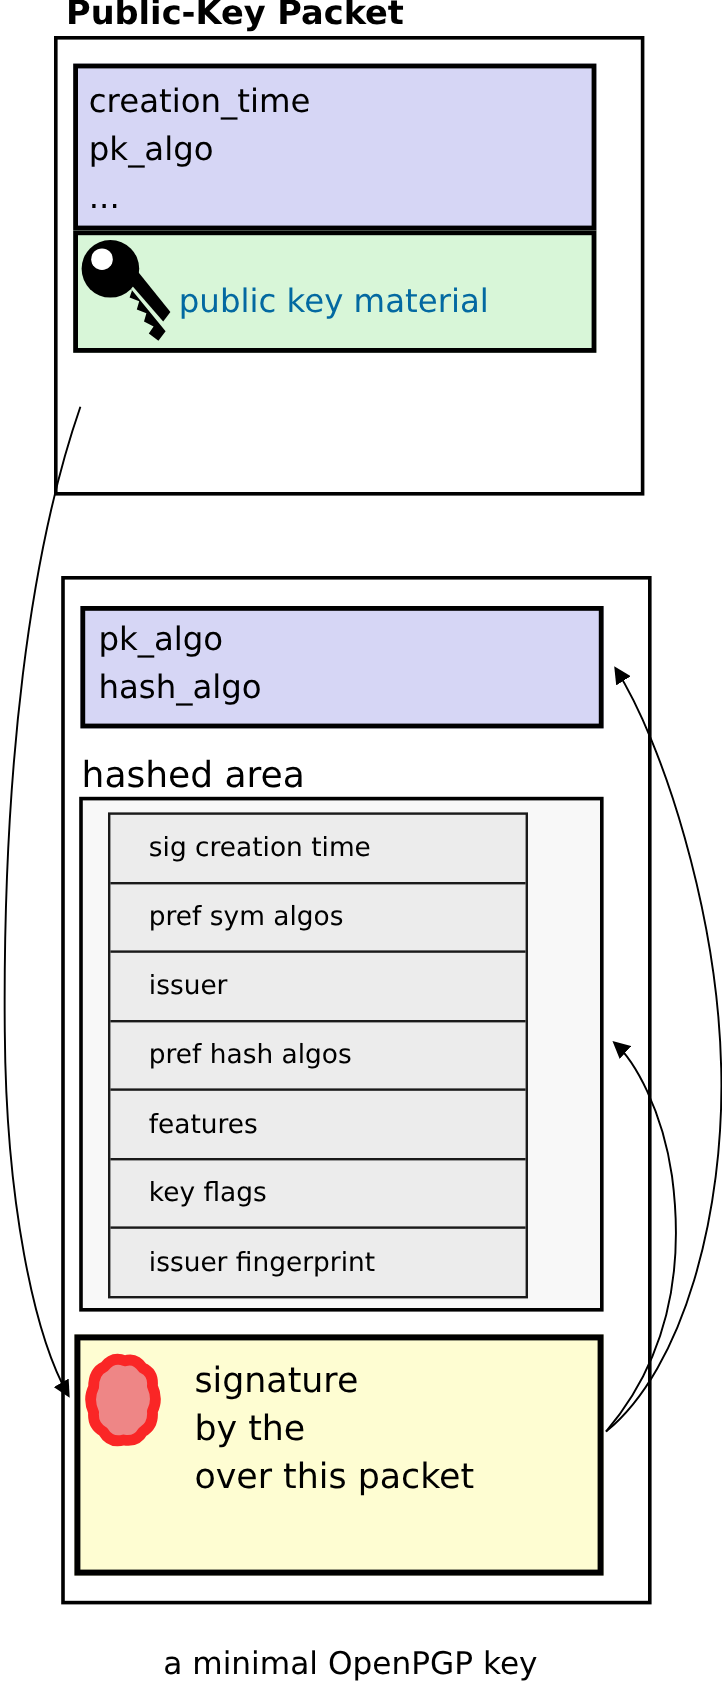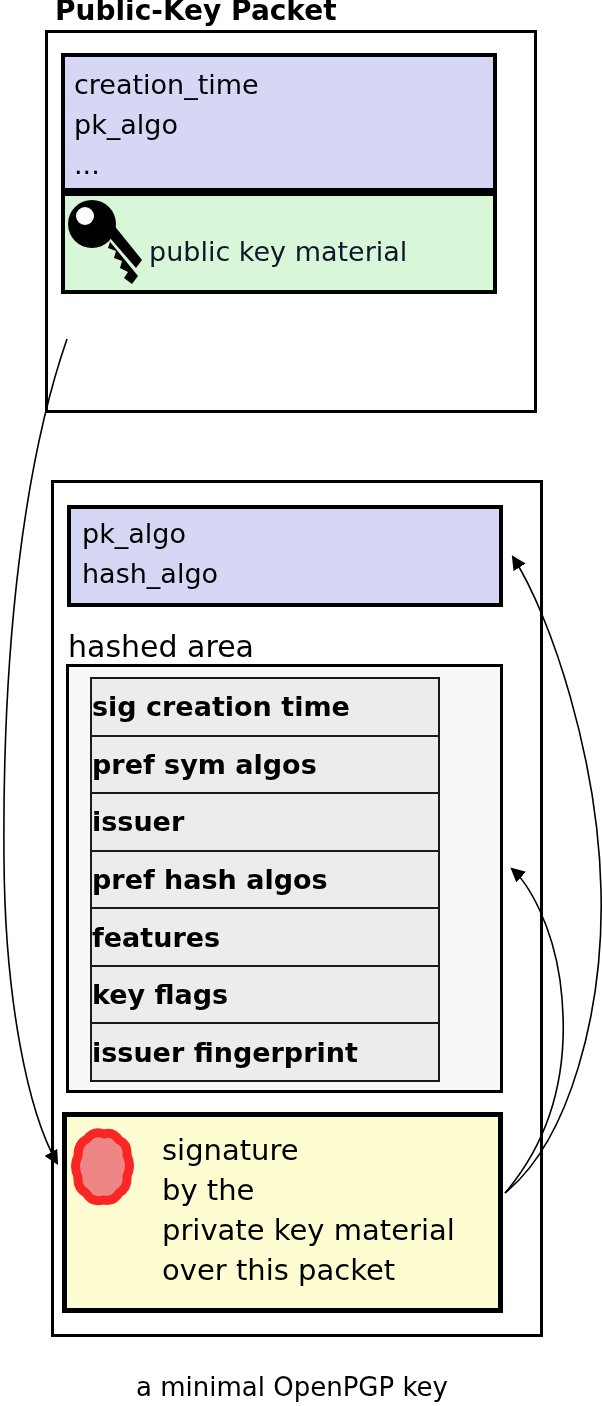--- a/index.html
+++ b/index.html
@@ -11,26 +11,26 @@
   .t1{left:55px;top:-4px;}
   .t2{left:54px;top:441px;}
   .outer{position:absolute;background:#fff;border:3px solid #000;box-sizing:border-box;}
   .box1{left:45px;top:30px;width:492px;height:383px;}
   .box2{left:51px;top:480px;width:492px;height:857px;}
   .pbox{position:absolute;background:#d6d6f5;border:4px solid #000;box-sizing:border-box;font-size:27px;line-height:40px;}
   .pk1{left:13px;top:20px;width:436px;height:139px;padding:8px 0 0 9px;}
   .pk2{left:13px;top:22px;width:436px;height:102px;padding:5px 0 0 11px;}
   .fline{white-space:nowrap;}
   .gbox{position:absolute;left:13px;top:159px;width:436px;height:102px;background:#d8f6d8;border:4px solid #000;box-sizing:border-box;}
-  .gtext{position:absolute;left:84px;top:0;height:110px;display:flex;align-items:center;font-size:27px;color:#0f172a;white-space:nowrap;}
+  .gtext{position:absolute;left:84px;top:0;height:110px;display:flex;align-items:center;font-size:27px;color:#0369a1;white-space:nowrap;}
   .keysvg{position:absolute;left:1px;top:2px;}
   .hlabel{position:absolute;left:14px;top:149px;font-size:30px;line-height:30px;}
   .hashed{position:absolute;left:12px;top:181px;width:437px;height:429px;background:#f8f8f8;border:3px solid #000;box-sizing:border-box;}
   .rows{position:absolute;left:21px;top:10px;width:350px;height:405px;background:#ececec;border:2px solid #1a1a1a;box-sizing:border-box;display:flex;flex-direction:column;}
-  .row{flex:1;display:flex;align-items:center;padding-left:0;font-size:27px;white-space:nowrap;font-weight:bold;}
+  .row{flex:1;display:flex;align-items:center;padding-left:32px;font-size:22px;white-space:nowrap;}
   .row:not(:last-child){border-bottom:2px solid #1a1a1a;}
   .ybox{position:absolute;left:8px;top:629px;width:441px;height:201px;background:#fefdd2;border:5px solid #000;box-sizing:border-box;padding-left:10px;}
   .ytext{position:absolute;left:95px;top:13px;font-size:29px;line-height:40px;}
   .sealsvg{position:absolute;left:1px;top:9px;}
   .caption{position:absolute;left:0;top:1372px;width:584px;text-align:center;font-size:26px;line-height:30px;}
   .arrows{position:absolute;left:0;top:0;z-index:10;pointer-events:none;}
 </style>
 </head>
 <body>
 
@@ -78,21 +78,20 @@
       </div>
     </div>
 
     <div class="ybox">
       <svg class="sealsvg" width="72" height="82" viewBox="0 0 72 82">
         <path d="M36 8 Q45 5 51 14 Q60 18 59 29 Q64 40 59 50 Q60 62 51 67 Q46 76 35 74 Q24 77 18 67 Q9 62 10 51 Q5 40 10 30 Q10 17 19 13 Q26 4 36 8 Z" fill="#ee8686" stroke="#fa2626" stroke-width="9" stroke-linejoin="round"></path>
       </svg>
       <div class="ytext">
         <div class="fline">signature</div>
         <div class="fline">by the</div>
-        <div class="fline">private key material</div>
         <div class="fline">over this packet</div>
       </div>
     </div>
   </div>
 
   <div class="caption">a minimal OpenPGP key</div>
 
   <svg class="arrows" width="602" height="1406" viewBox="0 0 602 1406">
     <defs>
       <marker id="ah" viewBox="0 0 10 10" refX="8.5" refY="5" markerWidth="9" markerHeight="9" orient="auto">

